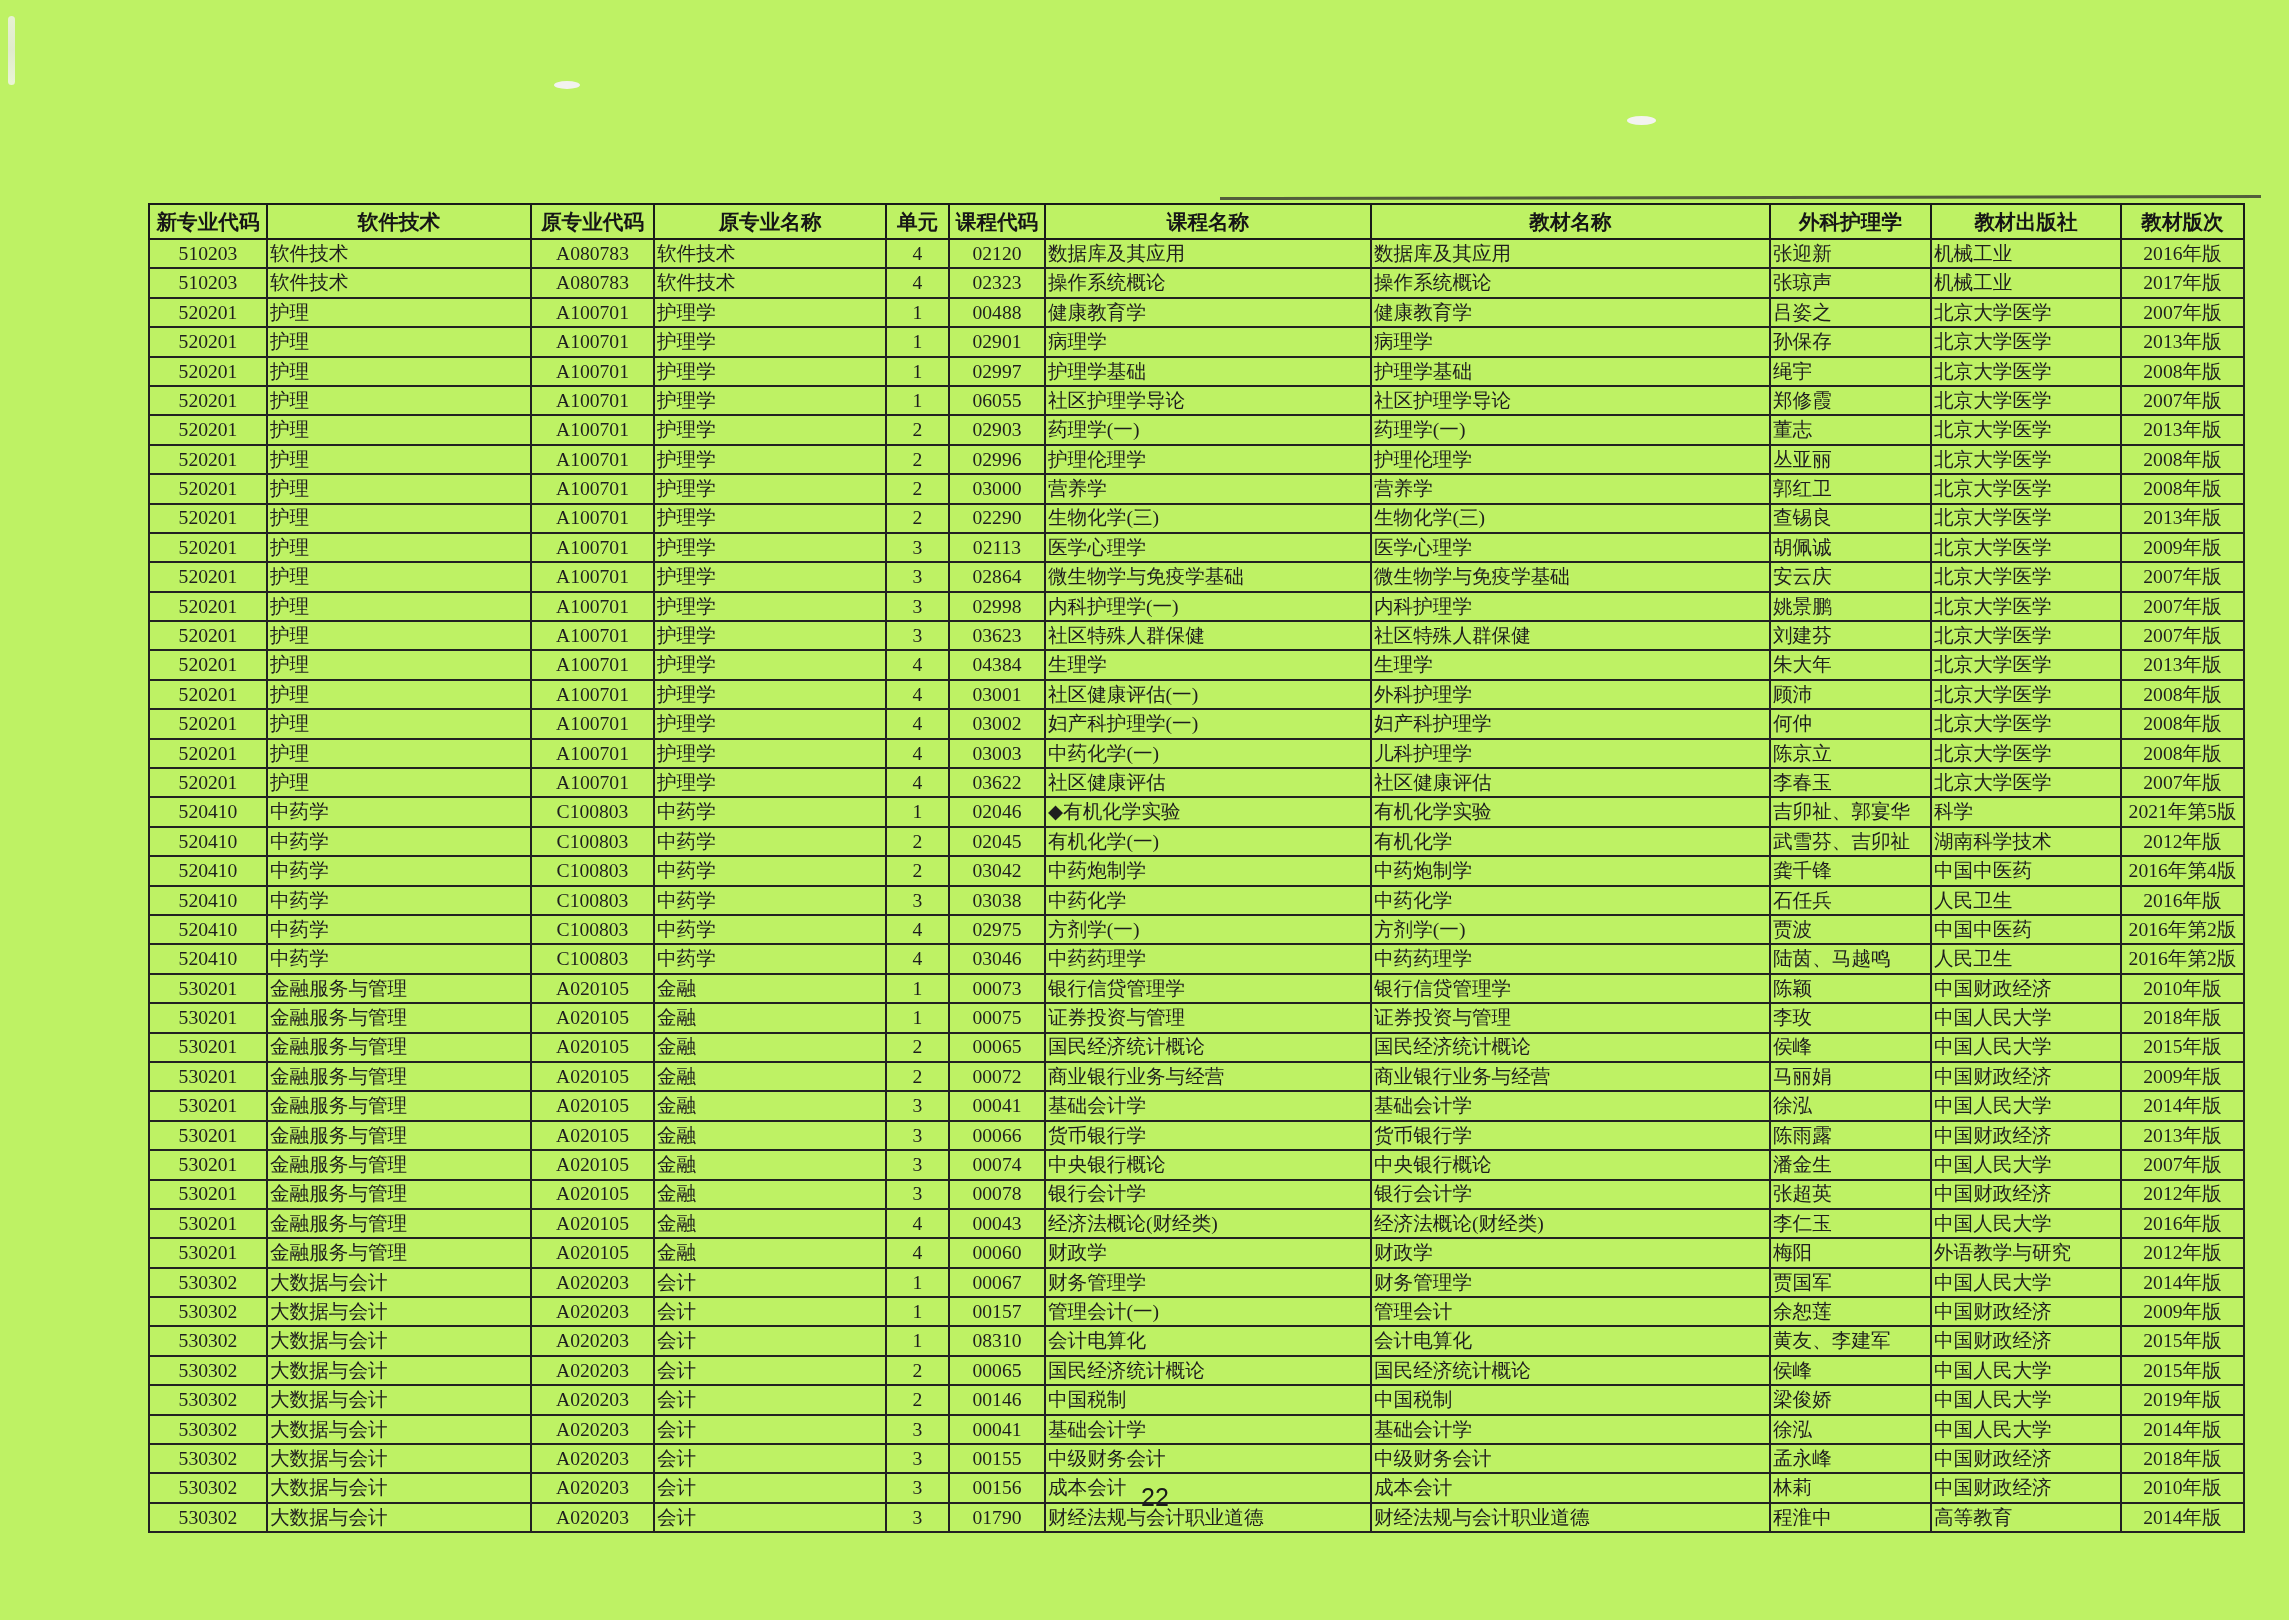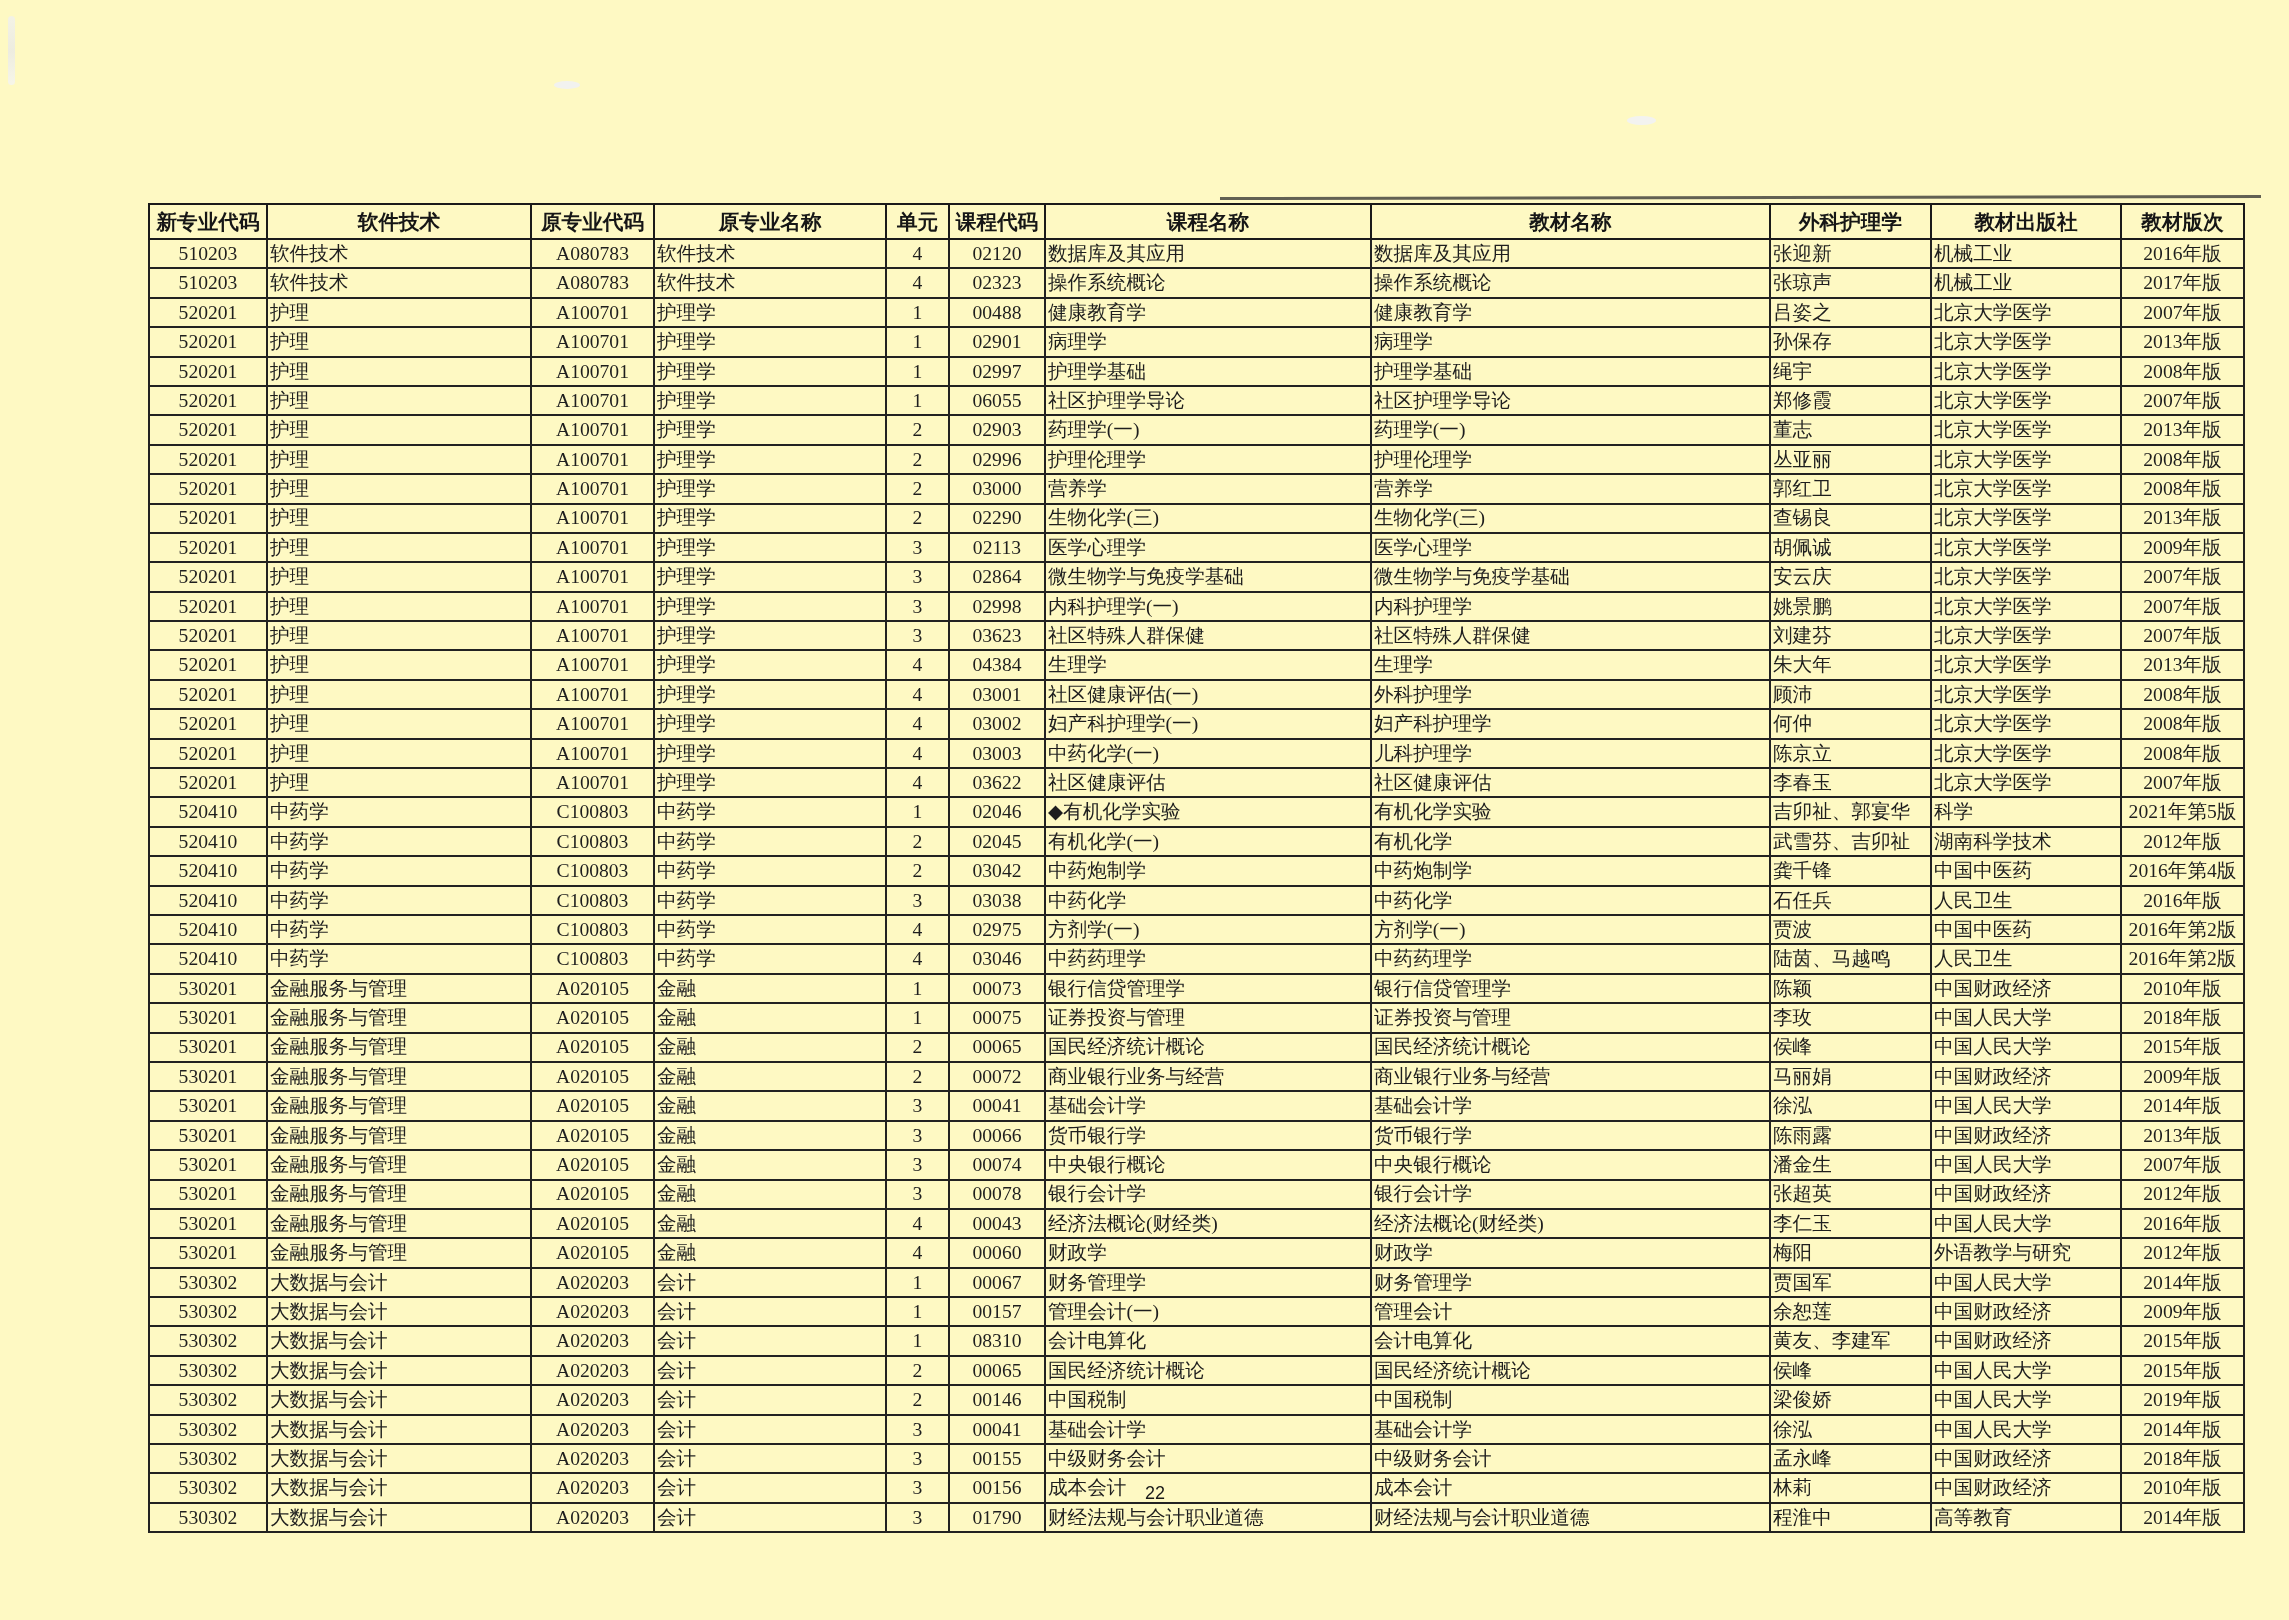--- a/index.html
+++ b/index.html
@@ -1,19 +1,19 @@
 <!DOCTYPE html>
 <html><head>
 <meta charset="utf-8">
 <style>
   html,body{margin:0;padding:0;background:#ffffff;}
   .page{
     position:relative;
     width:2290px;height:1620px;
-    background:#fef9c3;
+    background:#bef264;
     overflow:hidden;
     font-family:"Liberation Serif","DejaVu Serif",serif;
     color:#1c1c1c;
   }
   
   .smudge{
     position:absolute;left:7.8px;top:15.7px;width:6.9px;height:69px;
     background:linear-gradient(#f1f1ee,#e9e9e6,#f5f5f2);
     border-radius:3.9px;opacity:.8;
   }
@@ -45,21 +45,21 @@
     white-space:nowrap;overflow:hidden;
     color:#1e1e1e;
   }
   
   td.c0, td.c2, td.c4, td.c5, td.c10 {text-align:center;}
   td.c1, td.c3, td.c6, td.c7, td.c8, td.c9 {text-align:left;padding-left:7.8px;}
   .page-number{
     position:absolute;left:1111px;top:1483px;width:88px;
     text-align:center;
     font-family:"Liberation Sans","DejaVu Sans",sans-serif;
-    font-size:18px;color:#1a1a1a;
+    font-size:25px;color:#1a1a1a;
   }
 </style>
 </head>
 <body>
 
 <div class="page">
 
   <div class="smudge"></div>
   <div class="speck1"></div>
   <div class="speck2"></div>

